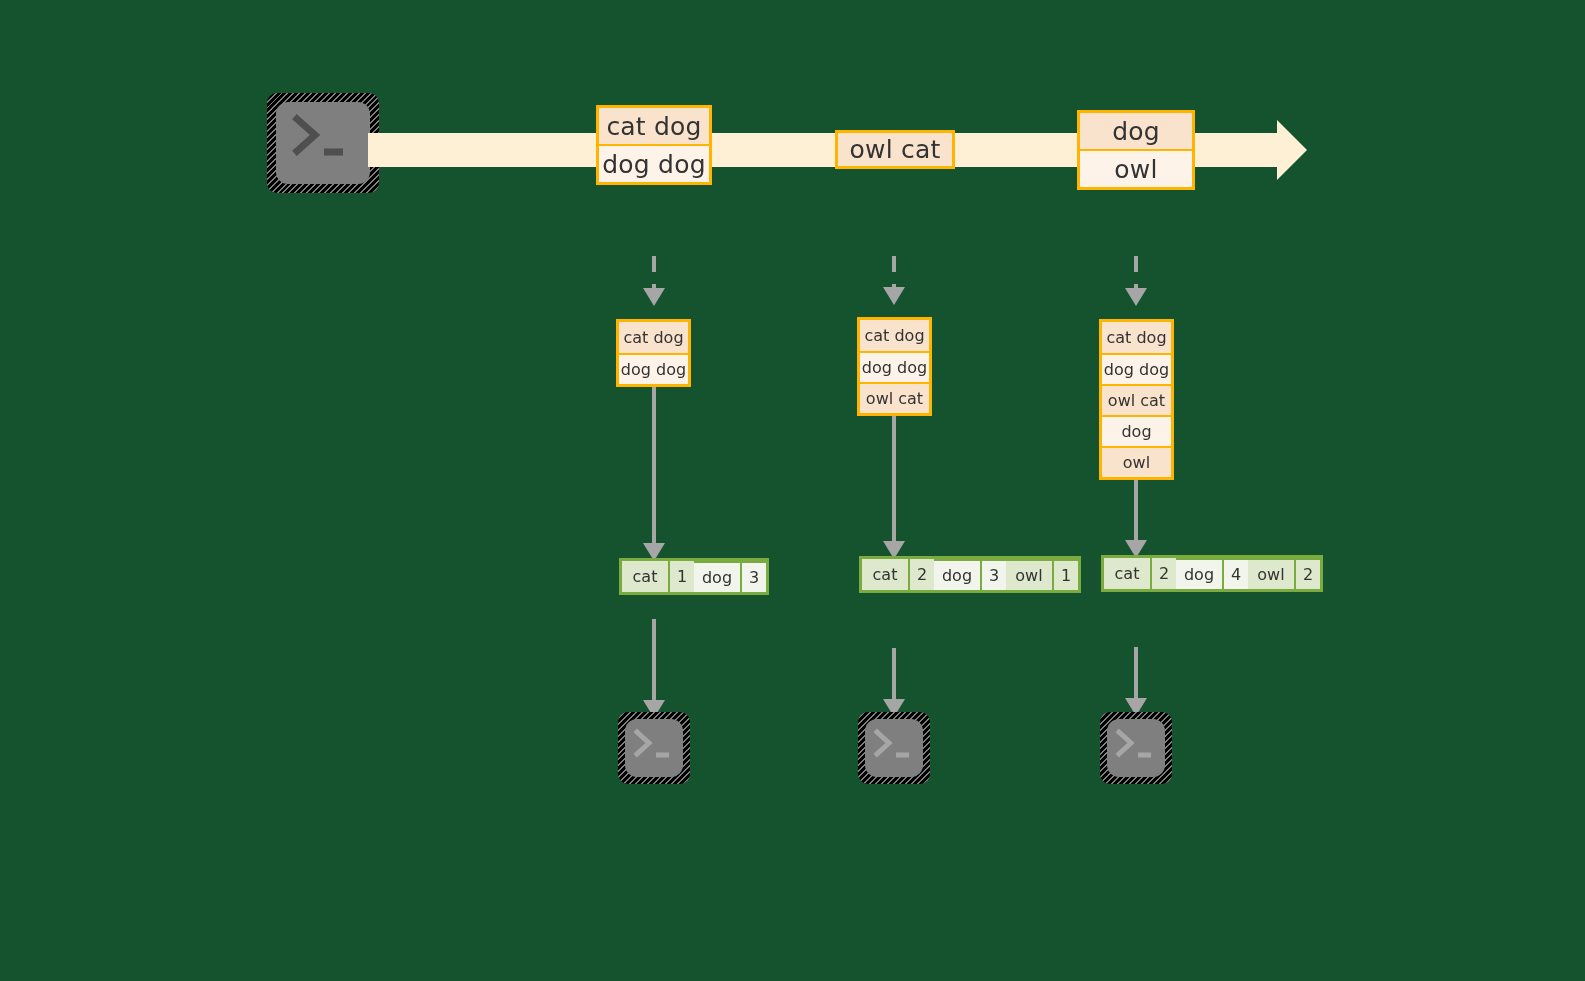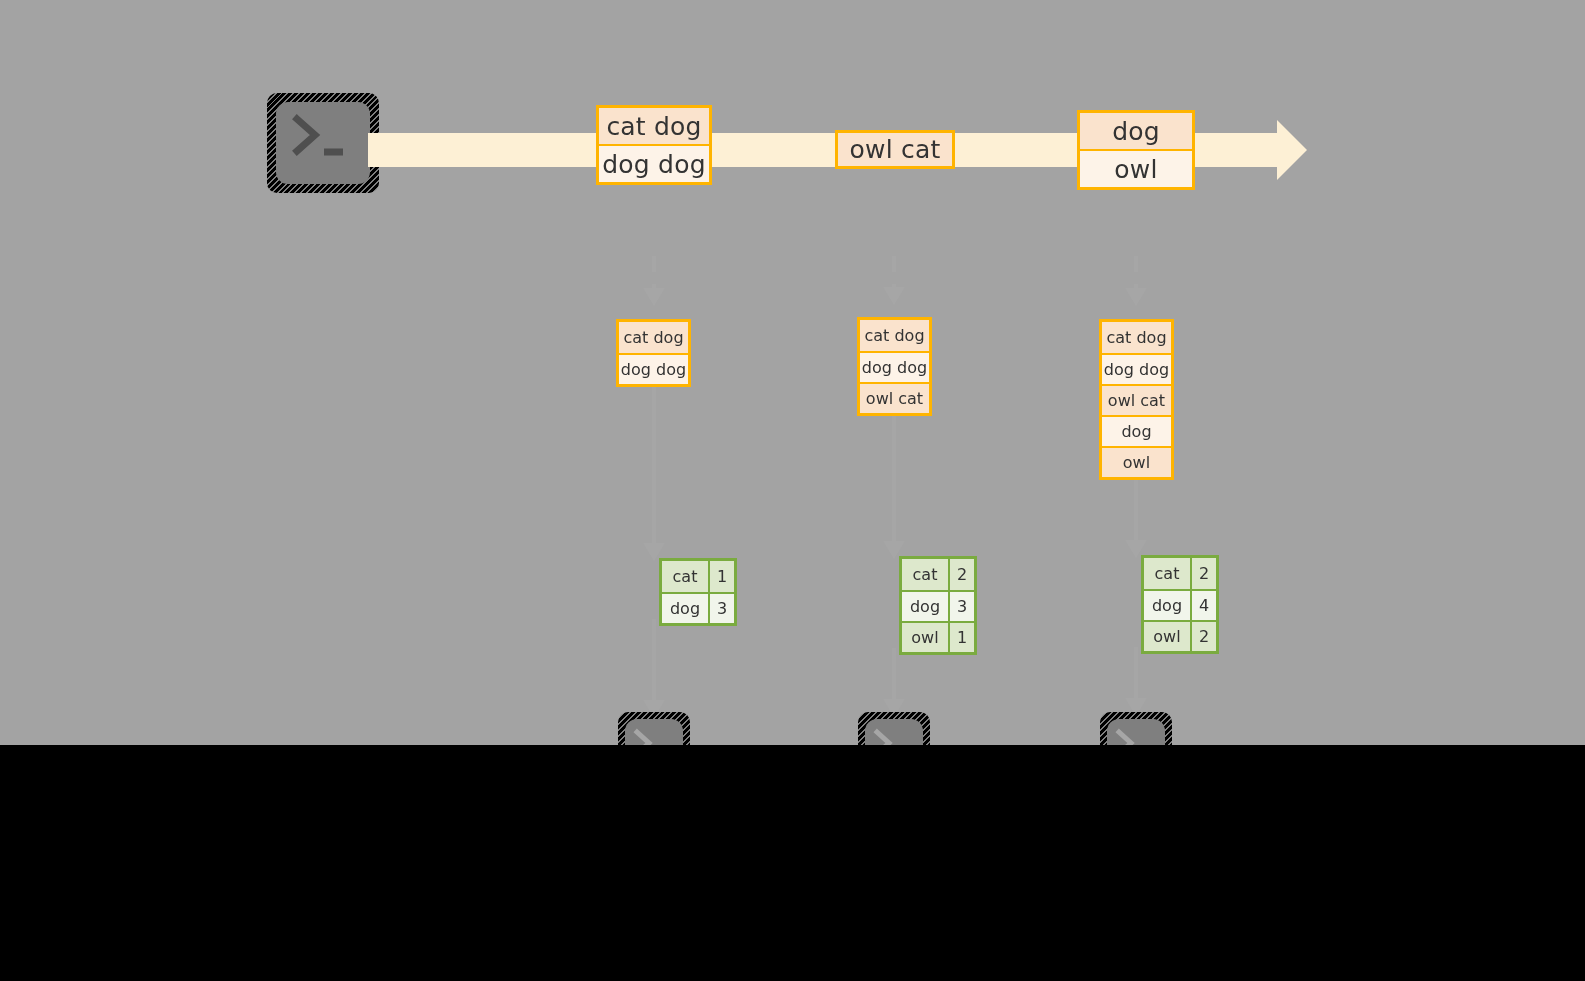--- a/index.html
+++ b/index.html
@@ -3,22 +3,22 @@
 <meta charset="utf-8">
 <style>
   html, body {
     margin: 0;
     padding: 0;
     background: #000000;
   }
   #stage {
     position: relative;
     width: 1585px;
-    height: 745px;
-    background: #a3a3a3;
+    height: 981px;
+    background: #14532d;
     font-family: "DejaVu Sans", "Liberation Sans", sans-serif;
     overflow: hidden;
   }
 
   
   .term {
     position: absolute;
     box-sizing: border-box;
   }
   .term .hatch {
@@ -98,22 +98,21 @@
   .stack .row.dk { background: #fae3cd; }
   .stack .row.lt { background: #fdf3e8; }
   .stack .row + .row { border-top: 2px solid #ffb400; }
 
   
   .gtbl {
     position: absolute;
     box-sizing: border-box;
     border: 3px solid #7aab3f;
     display: flex;
-    flex-direction: column;
-    margin-left: 40px;
+    flex-direction: row;
   }
   .gtbl .grow {
     box-sizing: border-box;
     height: 31px;
     display: flex;
   }
   .gtbl .grow + .grow { border-top: 2px solid #7aab3f; }
   .gtbl .gc {
     box-sizing: border-box;
     display: flex;

